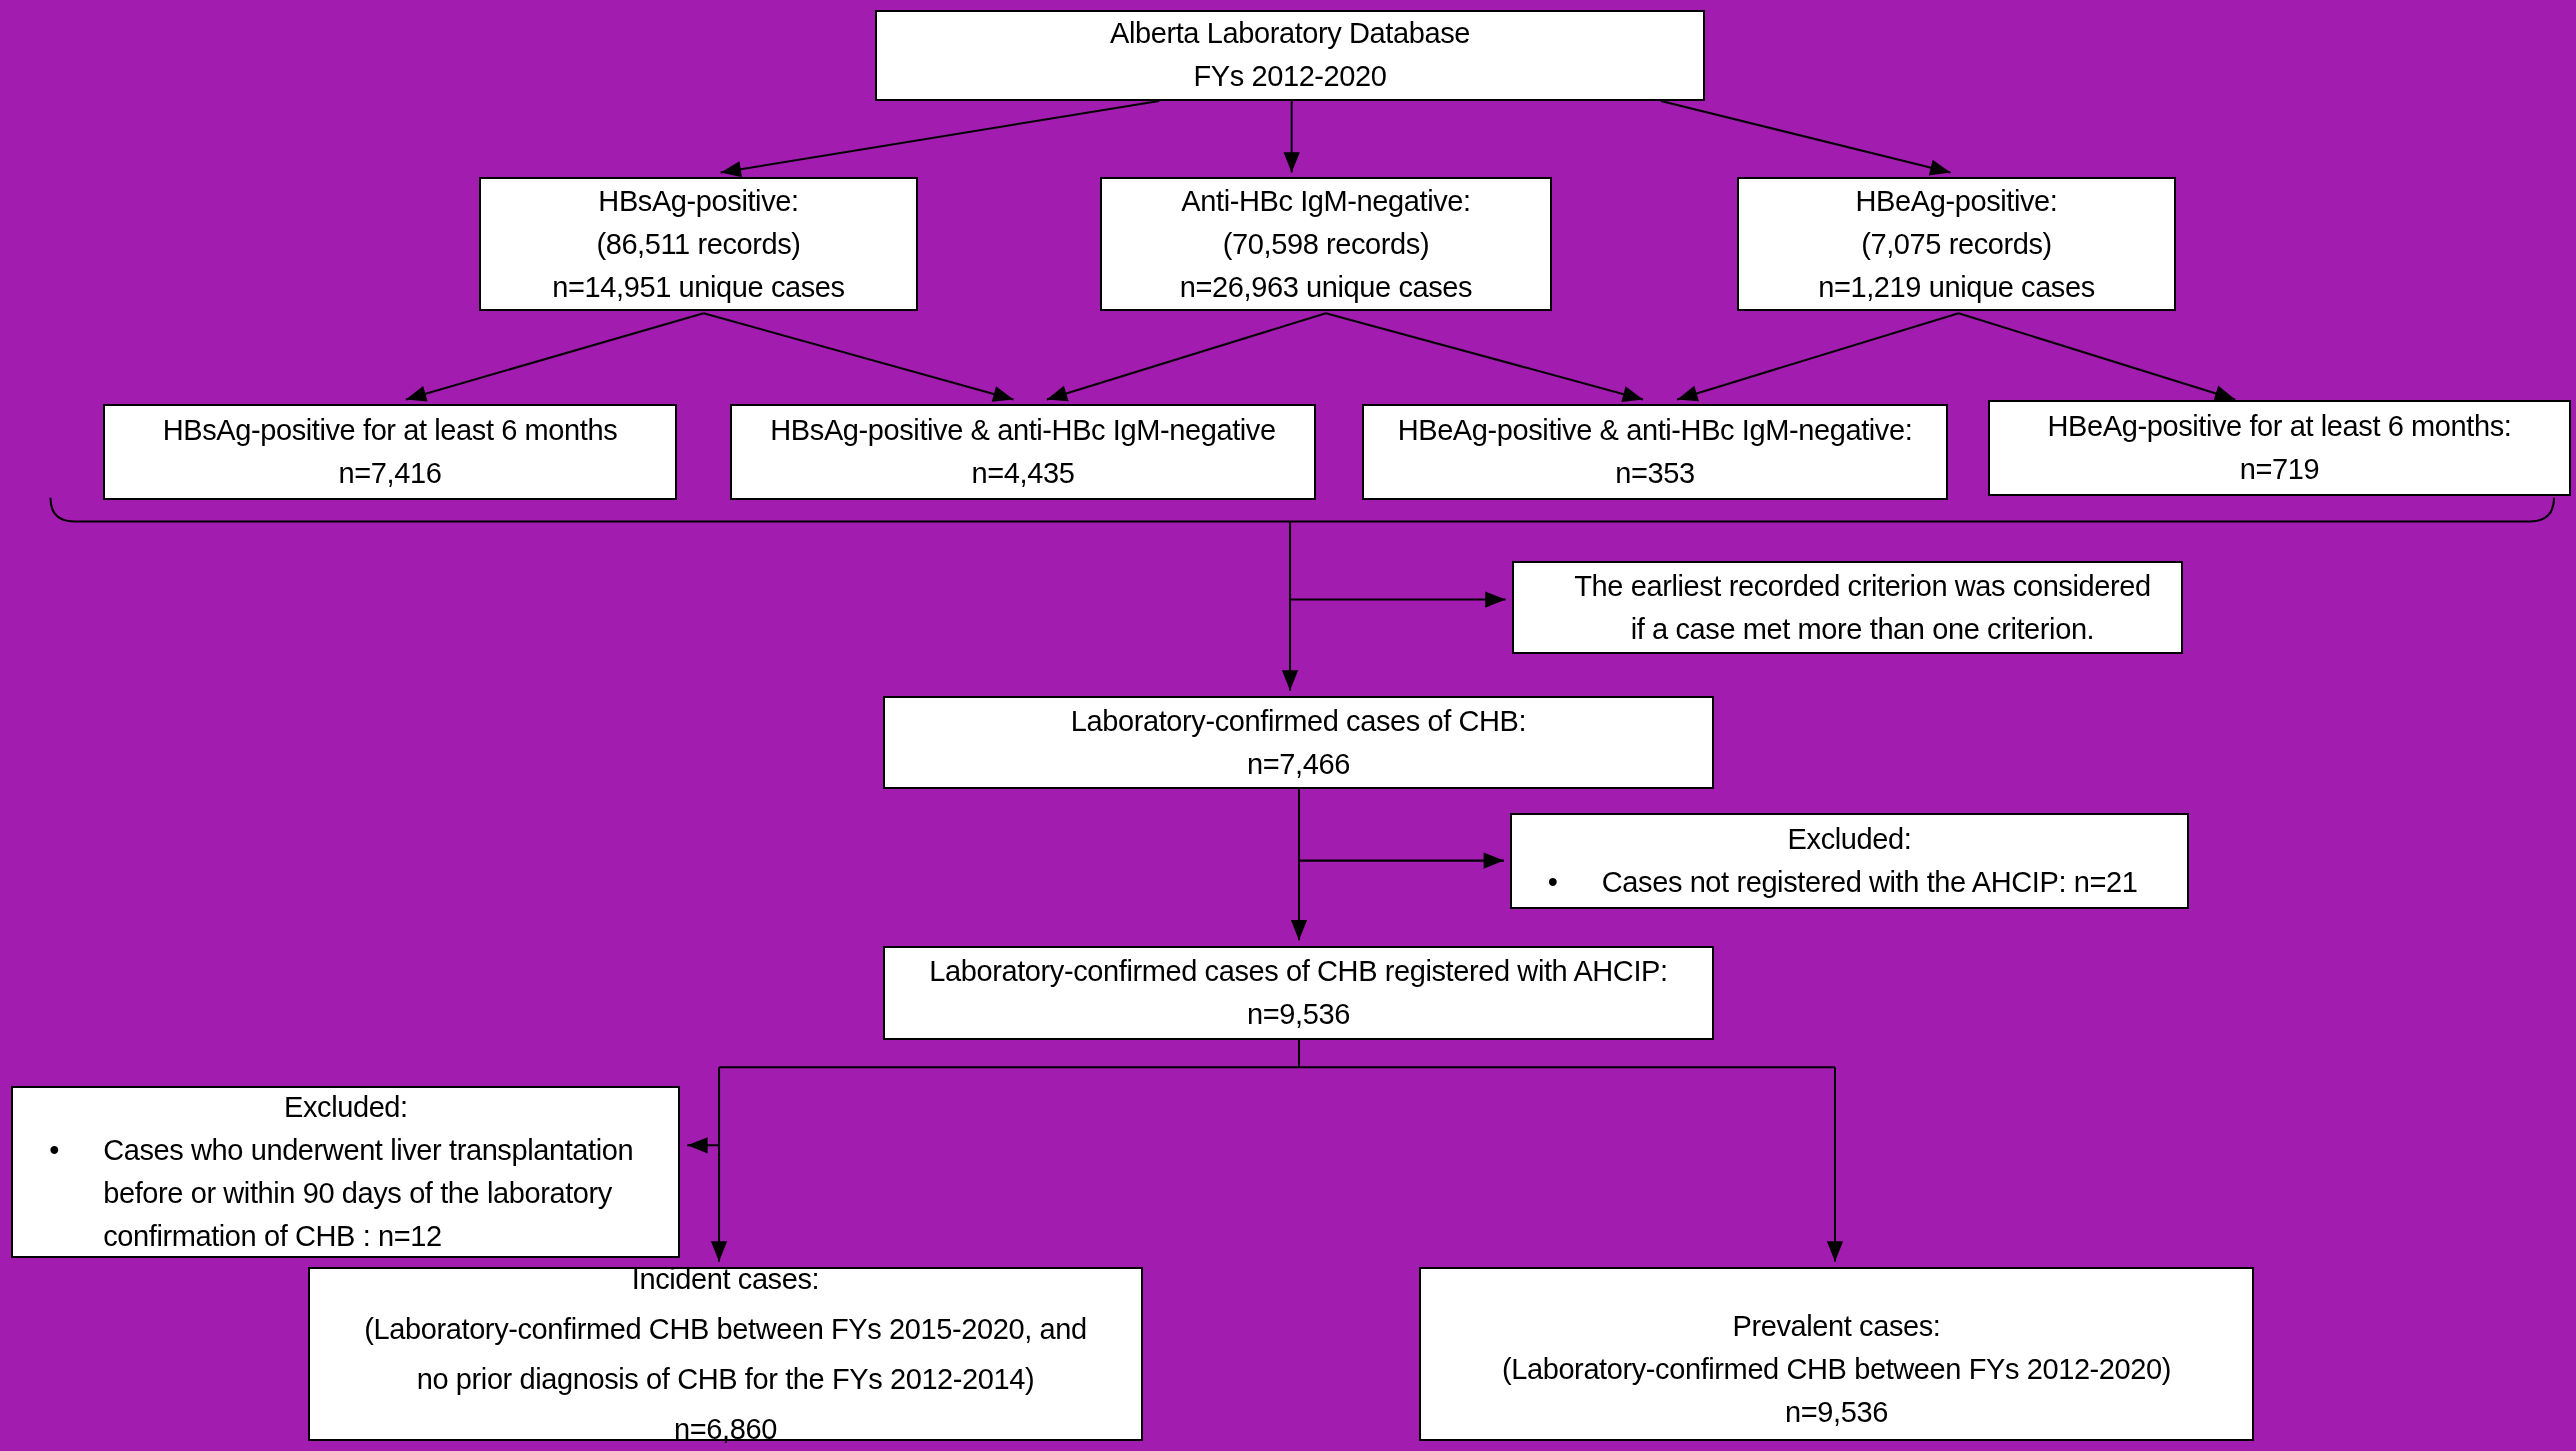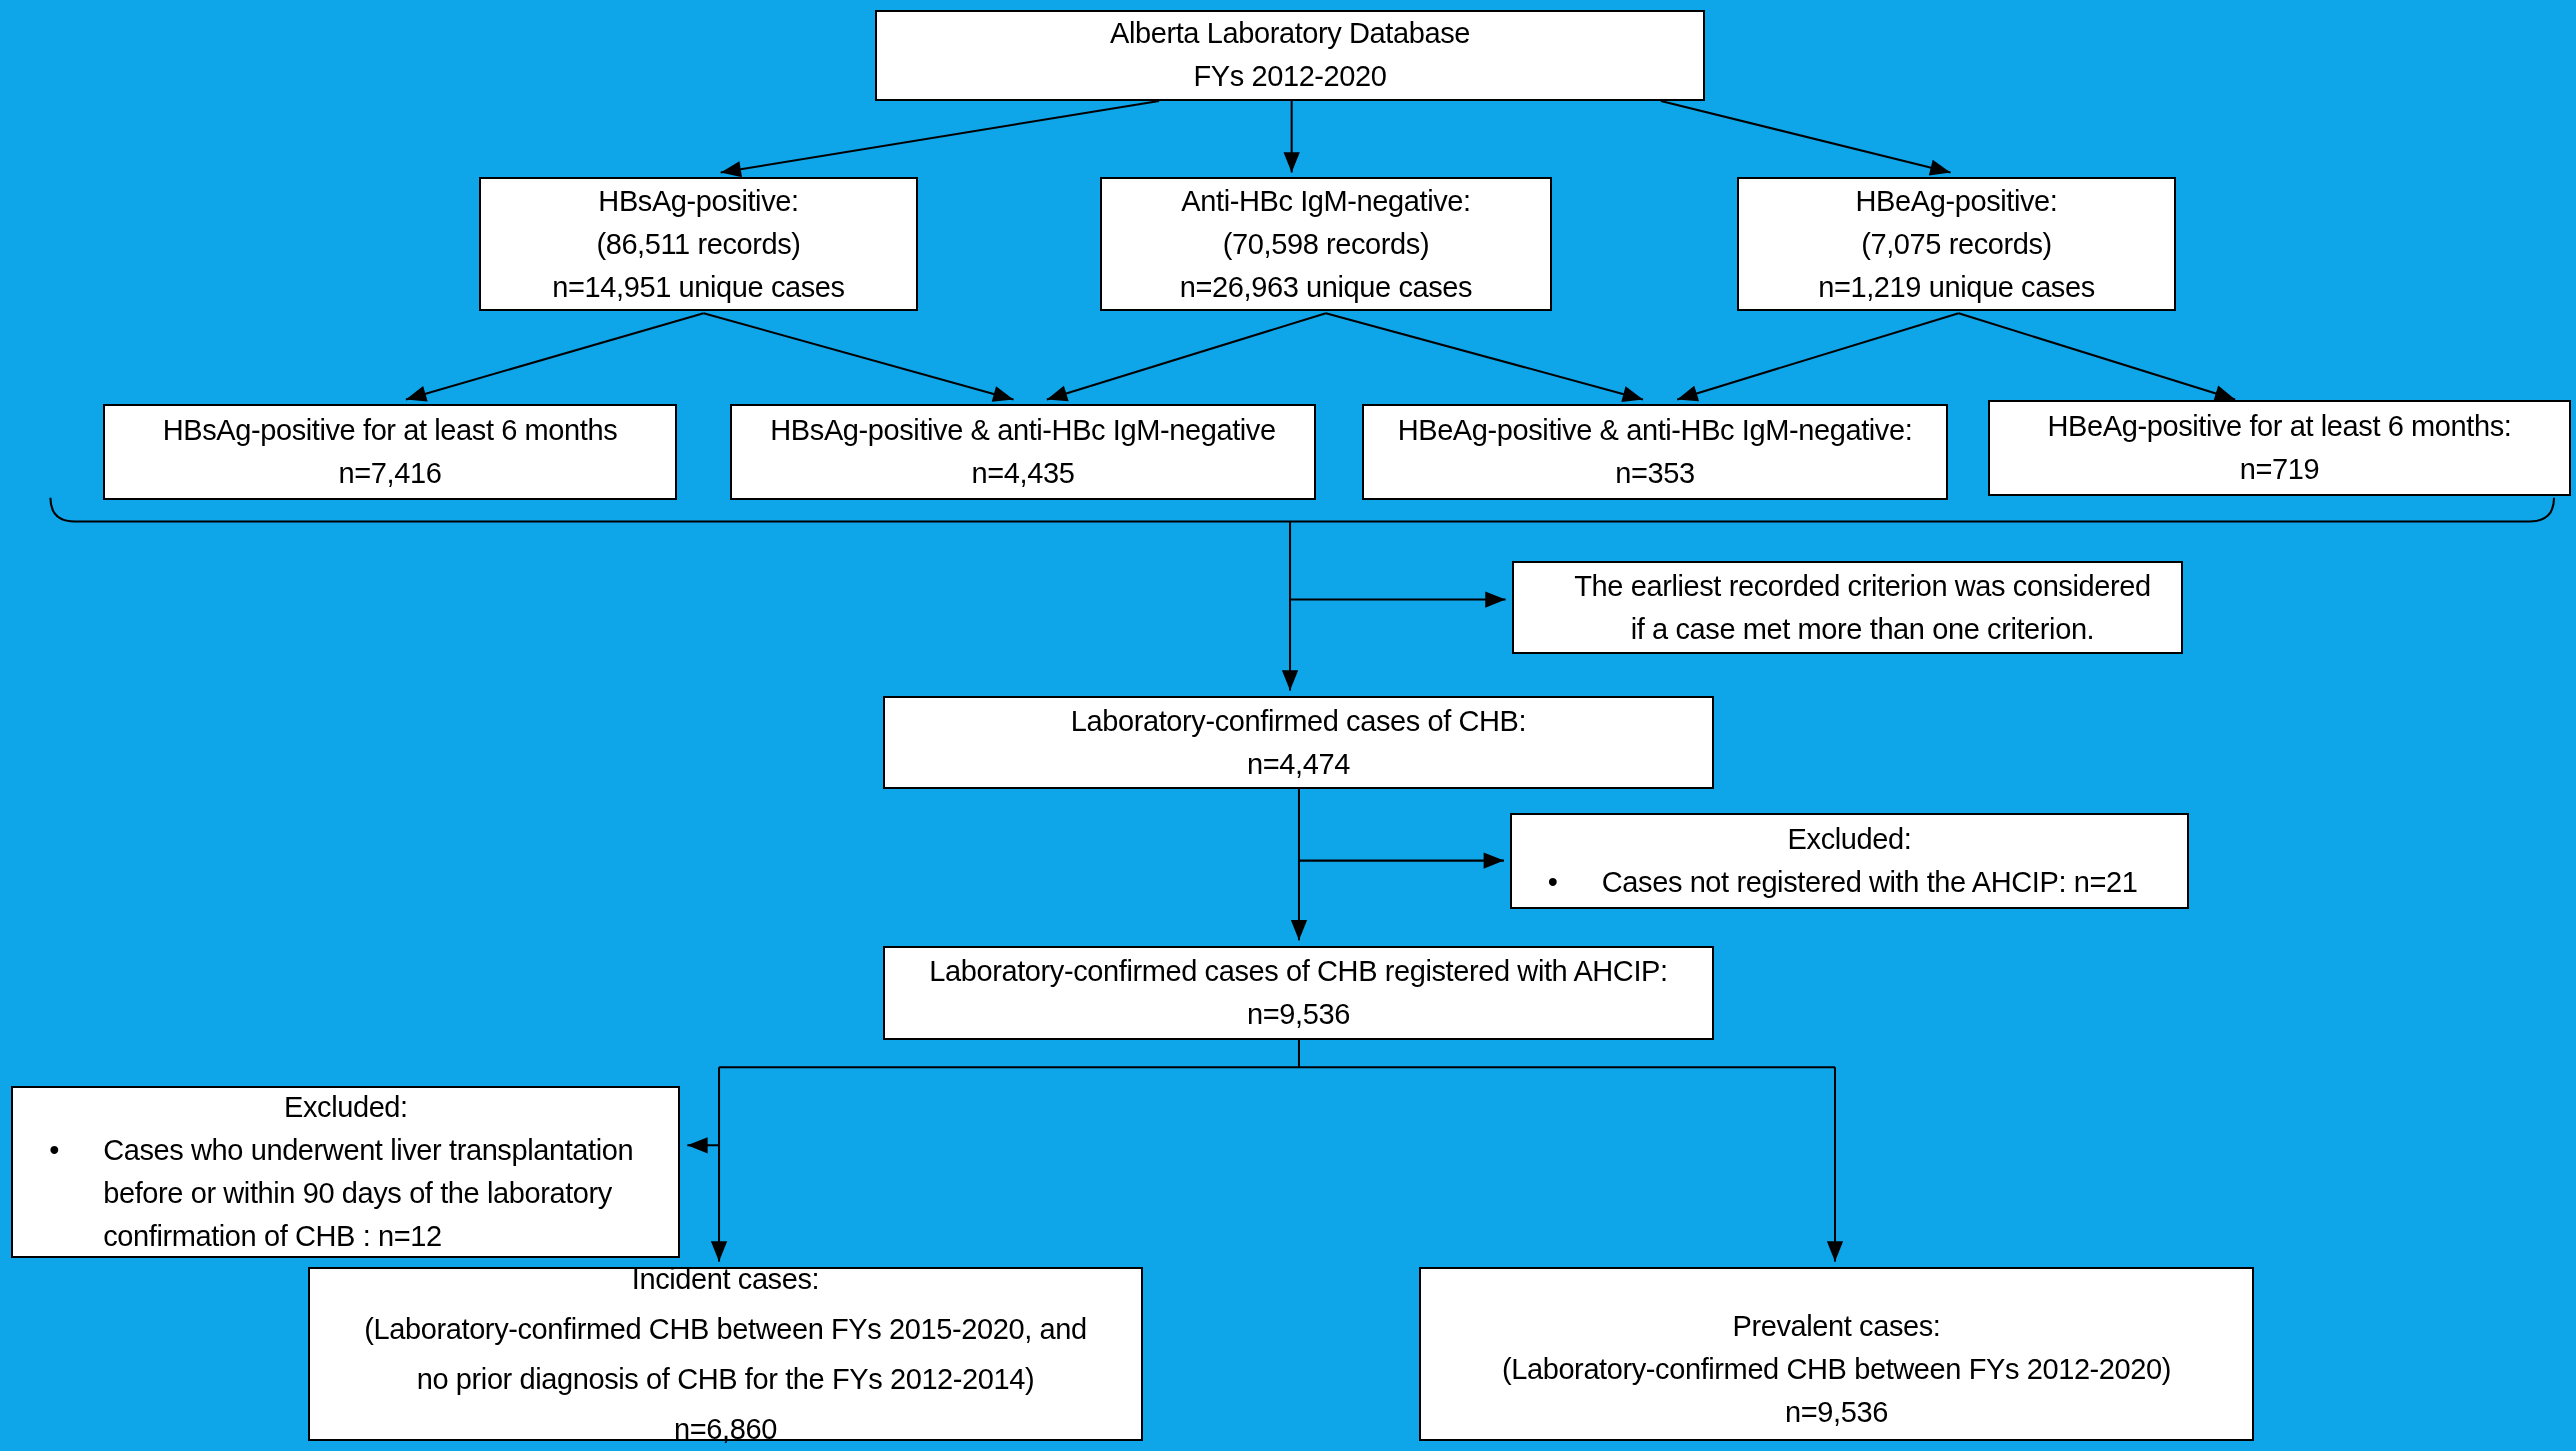--- a/index.html
+++ b/index.html
@@ -4,21 +4,21 @@
 <style>
   html, body {
     margin: 0;
     padding: 0;
     background: #ffffff;
   }
   #canvas {
     position: relative;
     width: 2576px;
     height: 1452px;
-    background: #0ea5e9;
+    background: #a21caf;
     font-family: "Liberation Sans", sans-serif;
     color: #000000;
     overflow: hidden;
   }
   #connectors {
     position: absolute;
     left: 0; top: 0;
     width: 2576px;
     height: 1452px;
   }
@@ -130,21 +130,21 @@
     <div class="ln">n=719</div>
   </div>
 
   <div class="box" style="left:1512px; top:561px; width:671px; height:93px;padding-left:30px;">
     <div class="ln">The earliest recorded criterion was considered</div>
     <div class="ln">if a case met more than one criterion.</div>
   </div>
 
   <div class="box" style="left:883px; top:696px; width:831px; height:93px;align-items:center;">
     <div class="ln">Laboratory-confirmed cases of CHB:</div>
-    <div class="ln">n=4,474</div>
+    <div class="ln">n=7,466</div>
   </div>
 
   <div class="box" style="left:1510px; top:813px; width:679px; height:96px;">
     <div class="ln">Excluded:</div>
     <div class="bullet-row">
       <span class="bullet-glyph">•</span>
       <div class="bullet-lines">
         <div class="ln">Cases not registered with the AHCIP: n=21</div>
       </div>
     </div>

